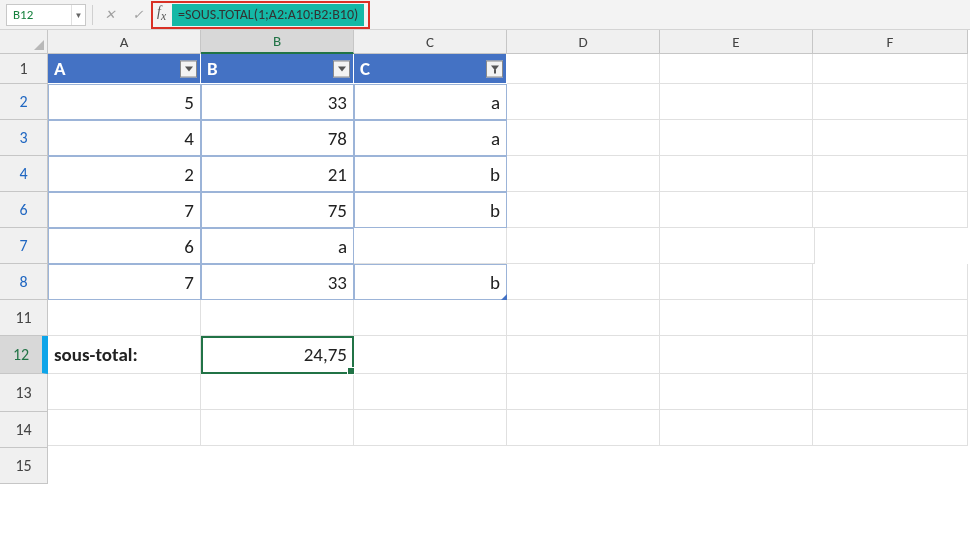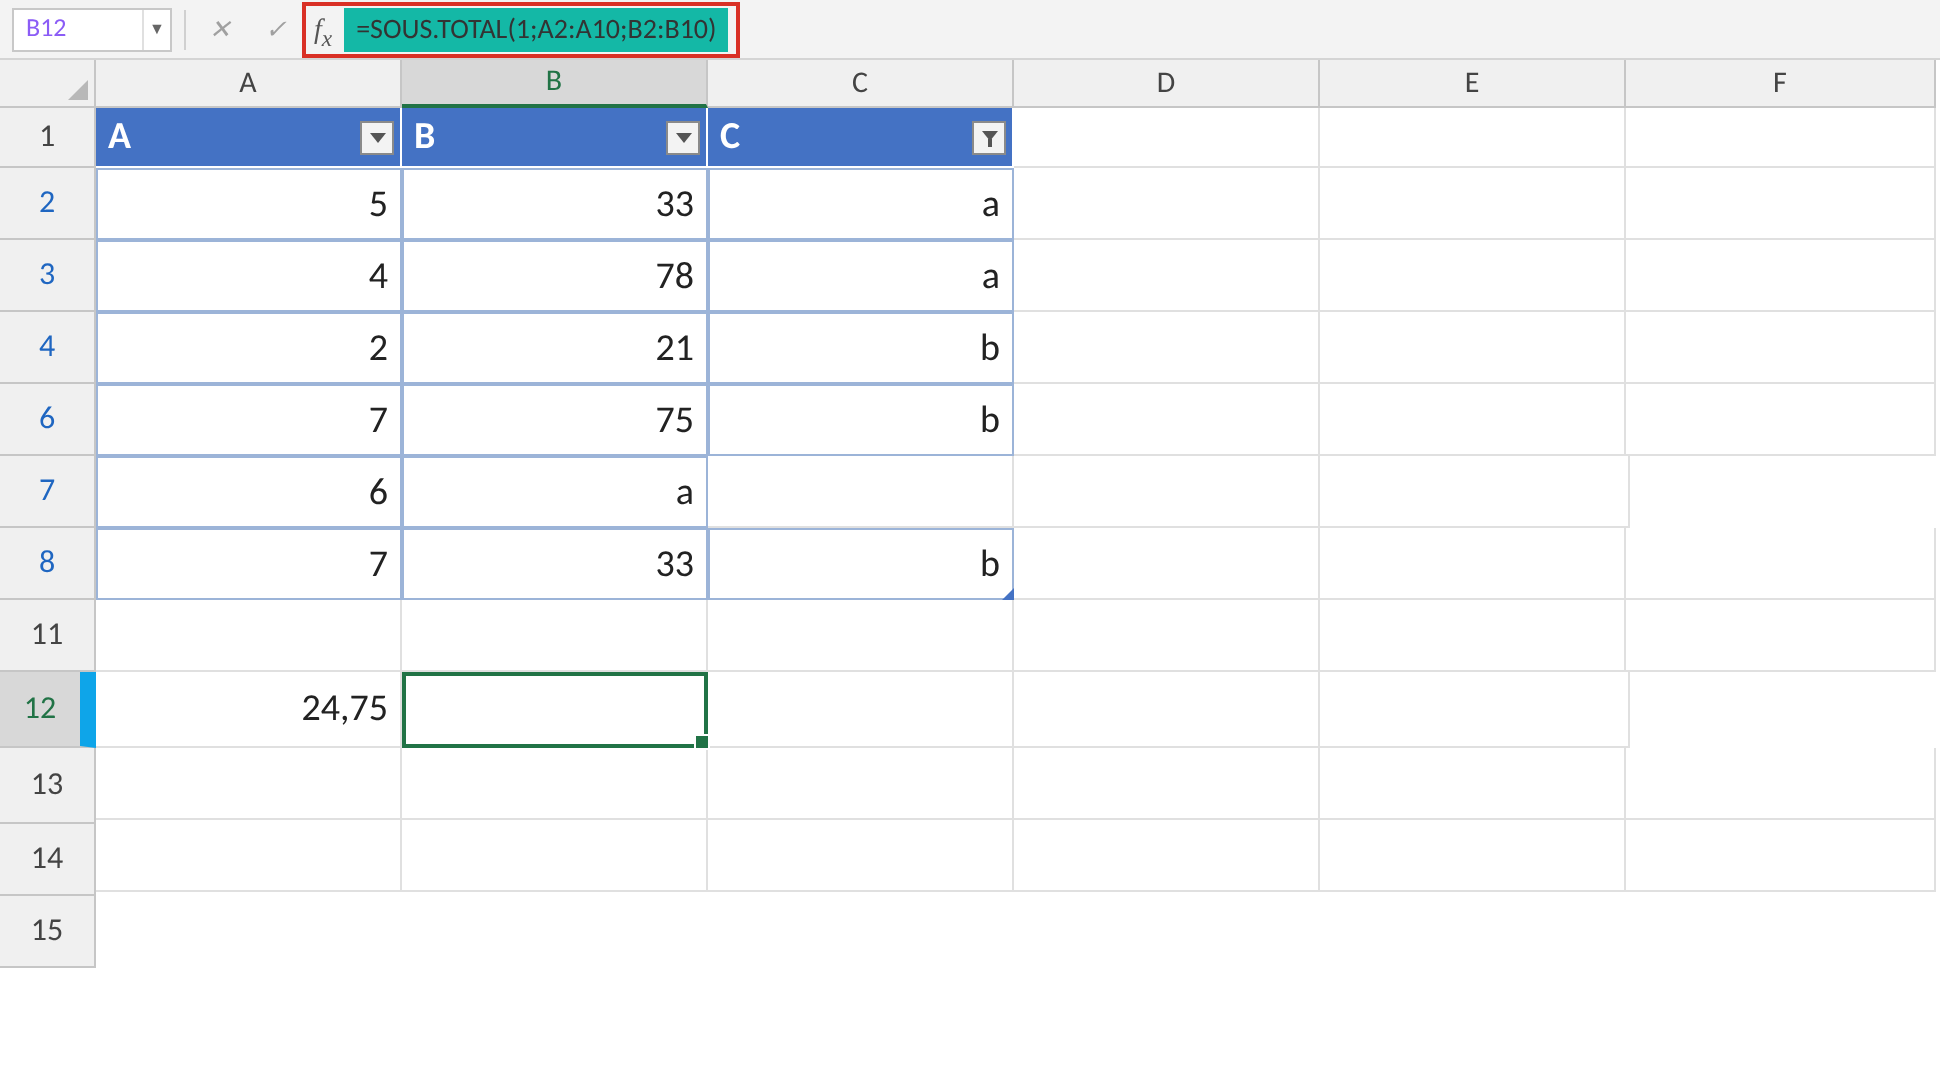--- a/index.html
+++ b/index.html
@@ -27,21 +27,21 @@
     align-items: center;
     background: #fff;
     border: 1px solid #c8c8c8;
     height: 22px;
     width: 80px;
   }
   .namebox {
     flex: 1;
     font-size: 13px;
     padding: 0 6px;
-    color: #8b5cf6;
+    color: #15803d;
   }
   .namebox-drop {
     width: 14px; height: 100%;
     display:flex;align-items:center;justify-content:center;
     border-left:1px solid #e0e0e0;
     color:#666;font-size:8px;
   }
   .divider { width:1px;height:20px;background:#d0d0d0; }
   .fb-btn {
     width: 22px; height: 20px;
@@ -58,21 +58,21 @@
     height:22px;
     display:flex;
     align-items:center;
   }
   .formula-highlight {
     border: 2px solid #d93025;
     padding: 1px 4px 1px 2px;
     position:relative;
     left:-4px;
     display:inline-flex;
-    align-items:flex-end;
+    align-items:flex-start;
   }
   .formula-highlight .fx-label { margin-right:6px; }
 
   
   .sheet {
     position: relative;
     width: 100%;
     height: calc(100% - 30px);
     overflow: hidden;
     background:#fff;
@@ -110,21 +110,21 @@
   }
   .rowhead {
     width:48px;
     background:#f0f0f0;
     border-right:1px solid #c6c6c6;
     border-bottom:1px solid #c6c6c6;
     display:flex;align-items:center;justify-content:center;
     font-size:16px; color:#444;
   }
   .rowhead.blue { color:#1f66c1; }
-  .rowhead.active { background:#d8d8d8; border-right:8px solid #0ea5e9; color:#217346; }
+  .rowhead.active { background:#d8d8d8; border-right:6px solid #0ea5e9; color:#217346; }
 
   .cells {
     position:absolute; left:48px; top:24px; right:0; bottom:0;
   }
   .row { display:flex; }
   .cell {
     border-right:1px solid #e0e0e0;
     border-bottom:1px solid #e0e0e0;
     display:flex;align-items:center;
     font-size:19px;
@@ -322,20 +322,21 @@
     <div class="row" style="height:36px">
       <div class="cell wA"></div>
       <div class="cell wB"></div>
       <div class="cell wC"></div>
       <div class="cell wD"></div>
       <div class="cell wE"></div>
       <div class="cell wF"></div>
     </div>
 
     <div class="row" style="height:38px">
+      <div class="cell wA left bold">sous-total:</div>
       <div class="cell wB right">24,75</div>
       <div class="cell wC"></div>
       <div class="cell wD"></div>
       <div class="cell wE"></div>
       <div class="cell wF"></div>
     </div>
 
 
     <div class="row" style="height:36px">
       <div class="cell wA"></div>

